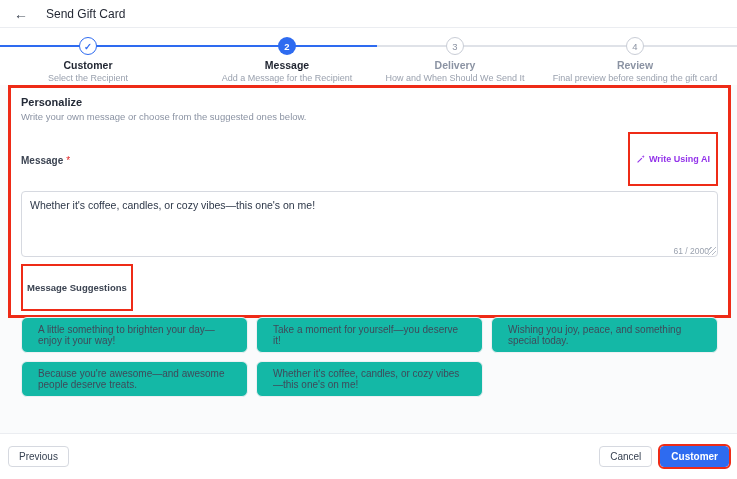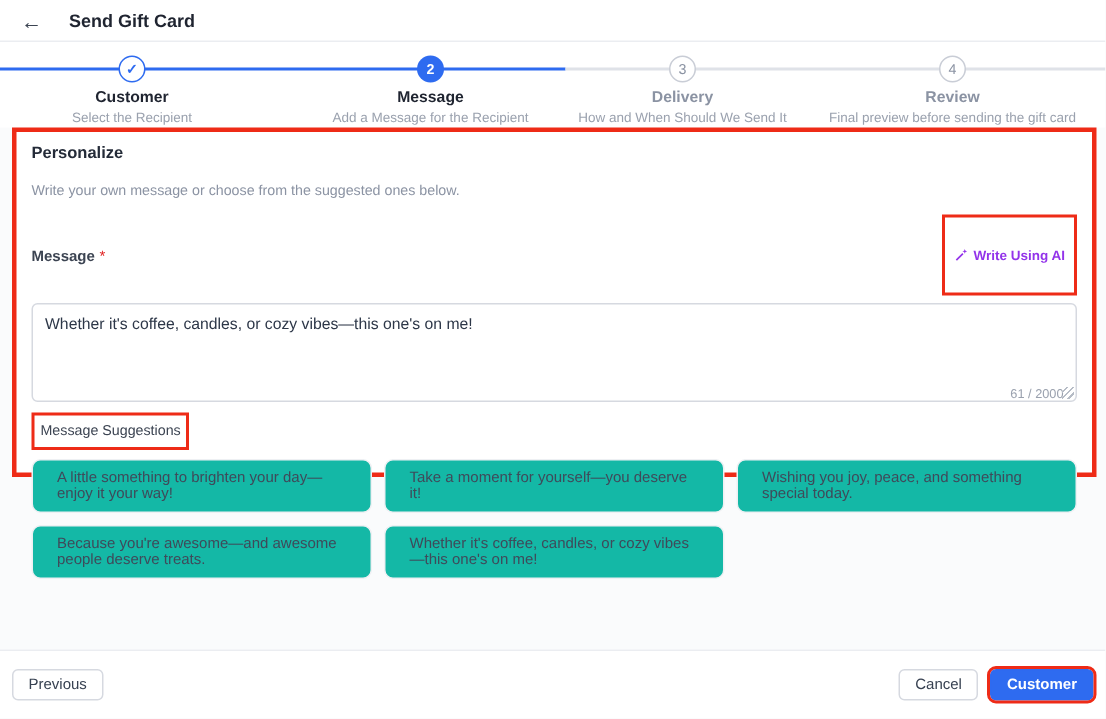--- a/index.html
+++ b/index.html
@@ -11,21 +11,21 @@
     overflow:hidden;
     color:#1f2430;
   }
   
   .header {
     position:absolute; top:0; left:0; right:0; height:28px;
     background:#fff; border-bottom:1px solid #ebedf1;
     display:flex; align-items:center; padding:0 14px; gap:18px;
   }
   .back-icon { font-size:14px; color:#3c4452; cursor:pointer; line-height:1; }
-  .page-title { font-size:12px; font-weight:bold; color:#1f2430; }
+  .page-title { font-size:12px; font-weight:normal; color:#1f2430; }
 
   
   .stepper {
     position:absolute; top:28px; left:0; right:0; height:57px;
     background:#fff;
   }
   .stepper-line { position:absolute; top:17px; left:0; height:2px; }
   .stepper-line.blue { width:377px; background:#2e6bf0; }
   .stepper-line.gray { left:377px; width:360px; background:#dfe2e8; }
   .step { position:absolute; top:9px; width:220px; text-align:center; z-index:2; }
@@ -45,21 +45,21 @@
   .step3 { left:345px; }   
   .step4 { left:525px; }   
 
   
   .card {
     position:absolute; top:85px; left:8px; width:723px; height:233px;
     background:#fff; border:3px solid #ee2b17;
     padding:8px 10px;
   }
   .card-title { font-size:11px; font-weight:bold; color:#242b38; }
-  .card-subtitle { font-size:9.5px; color:#8b93a3; margin-top:14px; }
+  .card-subtitle { font-size:9.5px; color:#8b93a3; margin-top:3px; }
   .message-row {
     display:flex; justify-content:space-between; align-items:center;
     margin-top:10px;
   }
   .field-label { font-size:10px; font-weight:bold; color:#3c4452; }
   .required { color:#e02424; margin-left:3px; font-size:10px; }
   .write-ai-btn {
     display:flex; align-items:center; gap:3px;
     border:2px solid #ee2b17; background:#fff;
     color:#9333ea; font-size:9px; font-weight:bold;
@@ -76,22 +76,22 @@
     position:absolute; right:8px; bottom:0;
     font-size:8.5px; color:#9aa1ae;
   }
   .resize-handle {
     position:absolute; right:1px; bottom:1px; width:8px; height:8px;
     background:repeating-linear-gradient(135deg, transparent 0 2px, #b6bcc6 2px 3px);
     cursor:nwse-resize;
   }
   .suggestions-label {
     display:inline-block; margin-top:7px;
-    border:2px solid #ee2b17; padding:5px 4px;
-    font-size:9.5px; font-weight:normal; color:#3c4452;
+    border:2px solid #ee2b17; padding:16px 4px;
+    font-size:9.5px; font-weight:bold; color:#3c4452;
   }
   .suggestions-grid {
     margin-top:6px; display:grid;
     grid-template-columns:repeat(3, 1fr); gap:8px;
   }
   .suggestion-card {
     background:#14b8a6; border:1px solid #eef0f3; border-radius:6px;
     min-height:36px; display:flex; align-items:center;
     padding:6px 16px; font-size:10px; color:#3f4a5a; cursor:pointer;
   }

